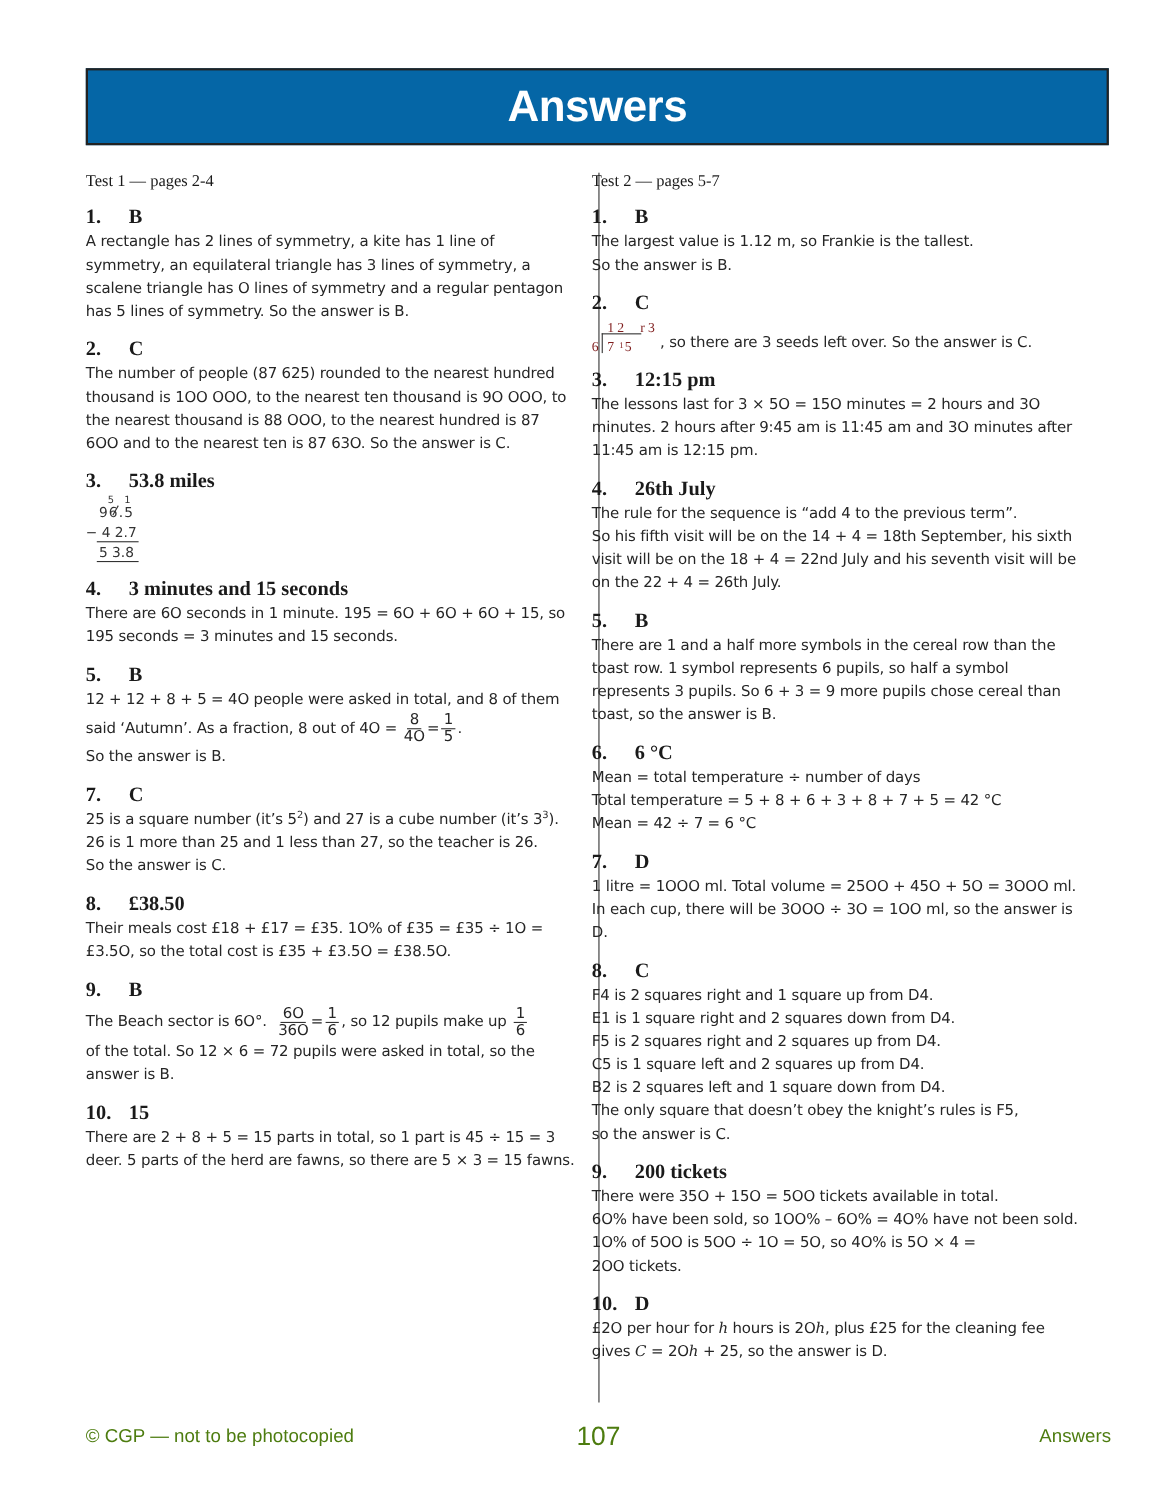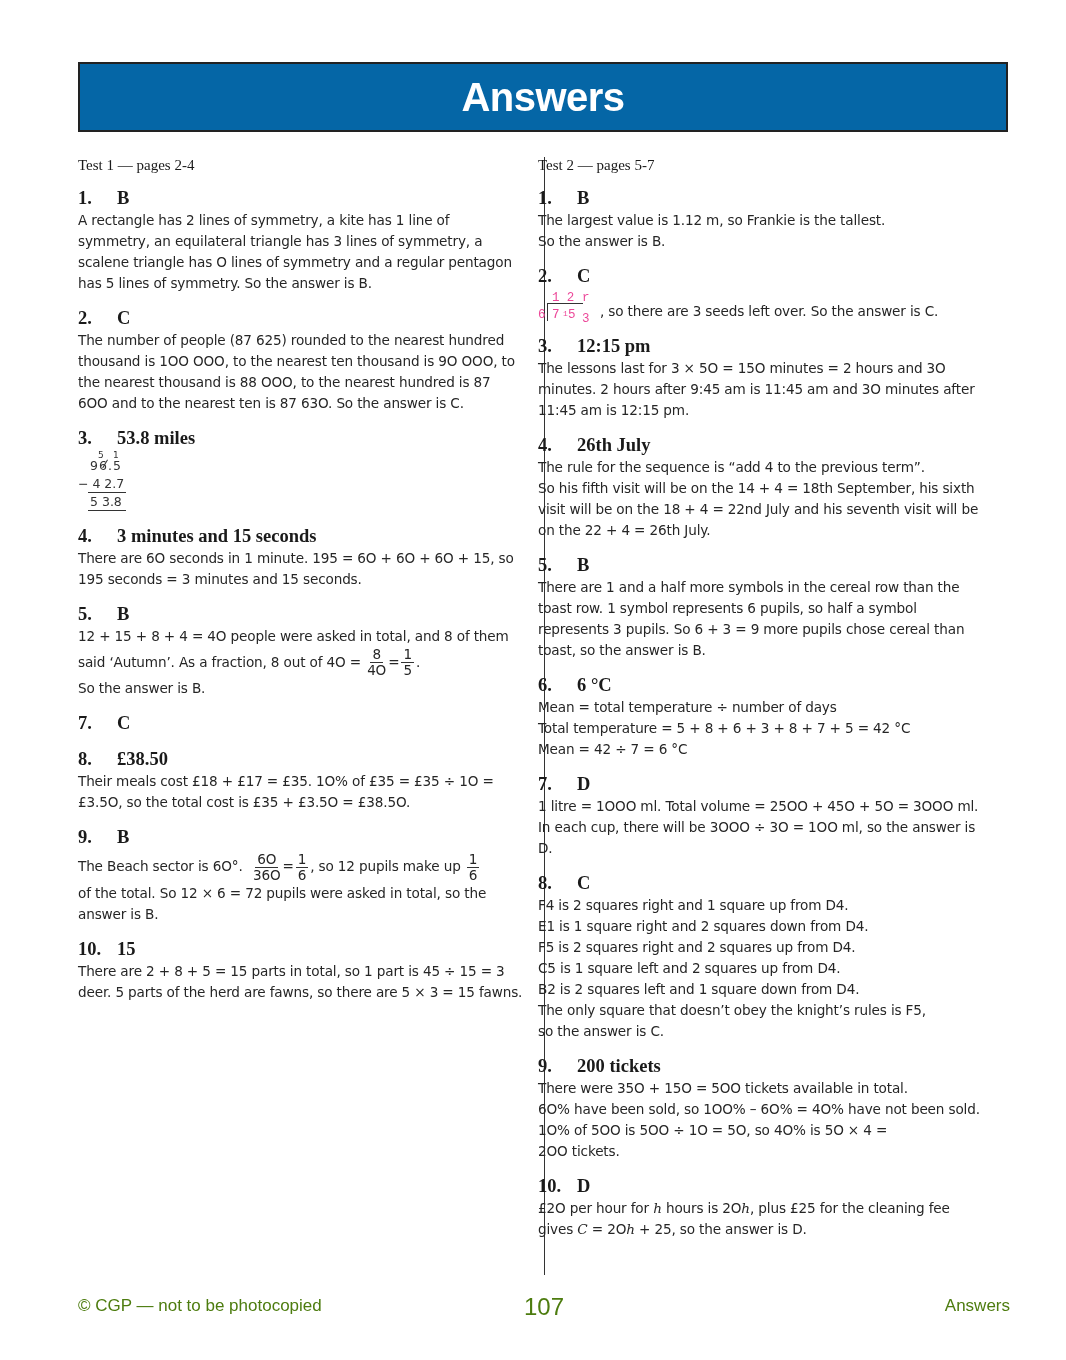--- a/index.html
+++ b/index.html
@@ -29,21 +29,21 @@
   .q-body {
     font-family:"DejaVu Sans", sans-serif; font-size:13.6px; line-height:21px; color:#262626;
     letter-spacing:-0.15px;
   }
   .q-body p { margin:0; }
   .frac { display:inline-flex; flex-direction:column; align-items:center; vertical-align:middle; line-height:15px; margin:0 2px; }
   .frac .n { border-bottom:1px solid #333; padding:0 2px; }
   sup { font-size:9px; line-height:0; }
   .calc { font-family:"DejaVu Sans", sans-serif; font-size:12.5px; color:#333; position:relative; height:62px; width:60px; }
   .calc span { position:absolute; }
-  .div-calc { font-family:Liberation Mono, monospace; font-size:12.5px; color:#ec4899; display:inline-block; position:relative; width:62px; height:34px; vertical-align:bottom; }
+  .div-calc { font-family:Liberation Serif, serif; font-size:12.5px; color:#7f1d1d; display:inline-block; position:relative; width:62px; height:34px; vertical-align:bottom; }
   .div-calc span { position:absolute; }
   .footer { position:absolute; top:1296px; font-family:"Liberation Sans", sans-serif; color:#4d7c0f; }
   .footer.left { left:78px; font-size:17px; }
   .footer.center { left:524px; font-size:24px; top:1293px; }
   .footer.right { right:56px; font-size:17px; }
   i.var { font-family:"DejaVu Serif", serif; font-style:italic; }
 </style>
 </head>
 <body>
 
@@ -87,36 +87,41 @@
   <div class="q">
     <div class="q-head"><span class="num">4.</span><span>3 minutes and 15 seconds</span></div>
     <div class="q-body">
         <p>There are 6O seconds in 1 minute.  195 = 6O + 6O + 6O + 15, so 195 seconds = 3 minutes and 15 seconds.</p>
       </div>
   </div>
 
   <div class="q">
     <div class="q-head"><span class="num">5.</span><span>B</span></div>
     <div class="q-body">
-      <p>12 + 15 + 8 + 4 = 4O people were asked in total, and 8 of them</p>
+      <p>12 + 12 + 8 + 5 = 4O people were asked in total, and 8 of them</p>
       <p><span>said ‘Autumn’.  As a fraction, 8 out of 4O =</span>
         <span class="frac">
             <span class="n">8</span>
             <span>4O</span>
           </span><span>=</span><span class="frac">
             <span class="n">1</span>
             <span>5</span>
           </span><span>.</span></p>
       <p>So the answer is B.</p>
     </div>
   </div>
 
 
   <div class="q">
     <div class="q-head"><span class="num">7.</span><span>C</span></div>
+    <div class="q-body">
+      <p><span>25 is a square number (it’s 5</span><sup>2</sup><span>) and 27 is a cube number (it’s 3</span><sup>3</sup><span>).</span></p>
+      <p>26 is 1 more than 25 and 1 less than 27, so the teacher is 26.</p>
+      <p>So the answer is C.</p>
+    </div>
   </div>
 
   <div class="q">
     <div class="q-head"><span class="num">8.</span><span>£38.50</span></div>
     <div class="q-body">
         <p>Their meals cost £18 + £17 = £35.  1O% of £35 = £35 ÷ 1O = £3.5O, so the total cost is £35 + £3.5O = £38.5O.</p>
       </div>
   </div>
 
   <div class="q">

